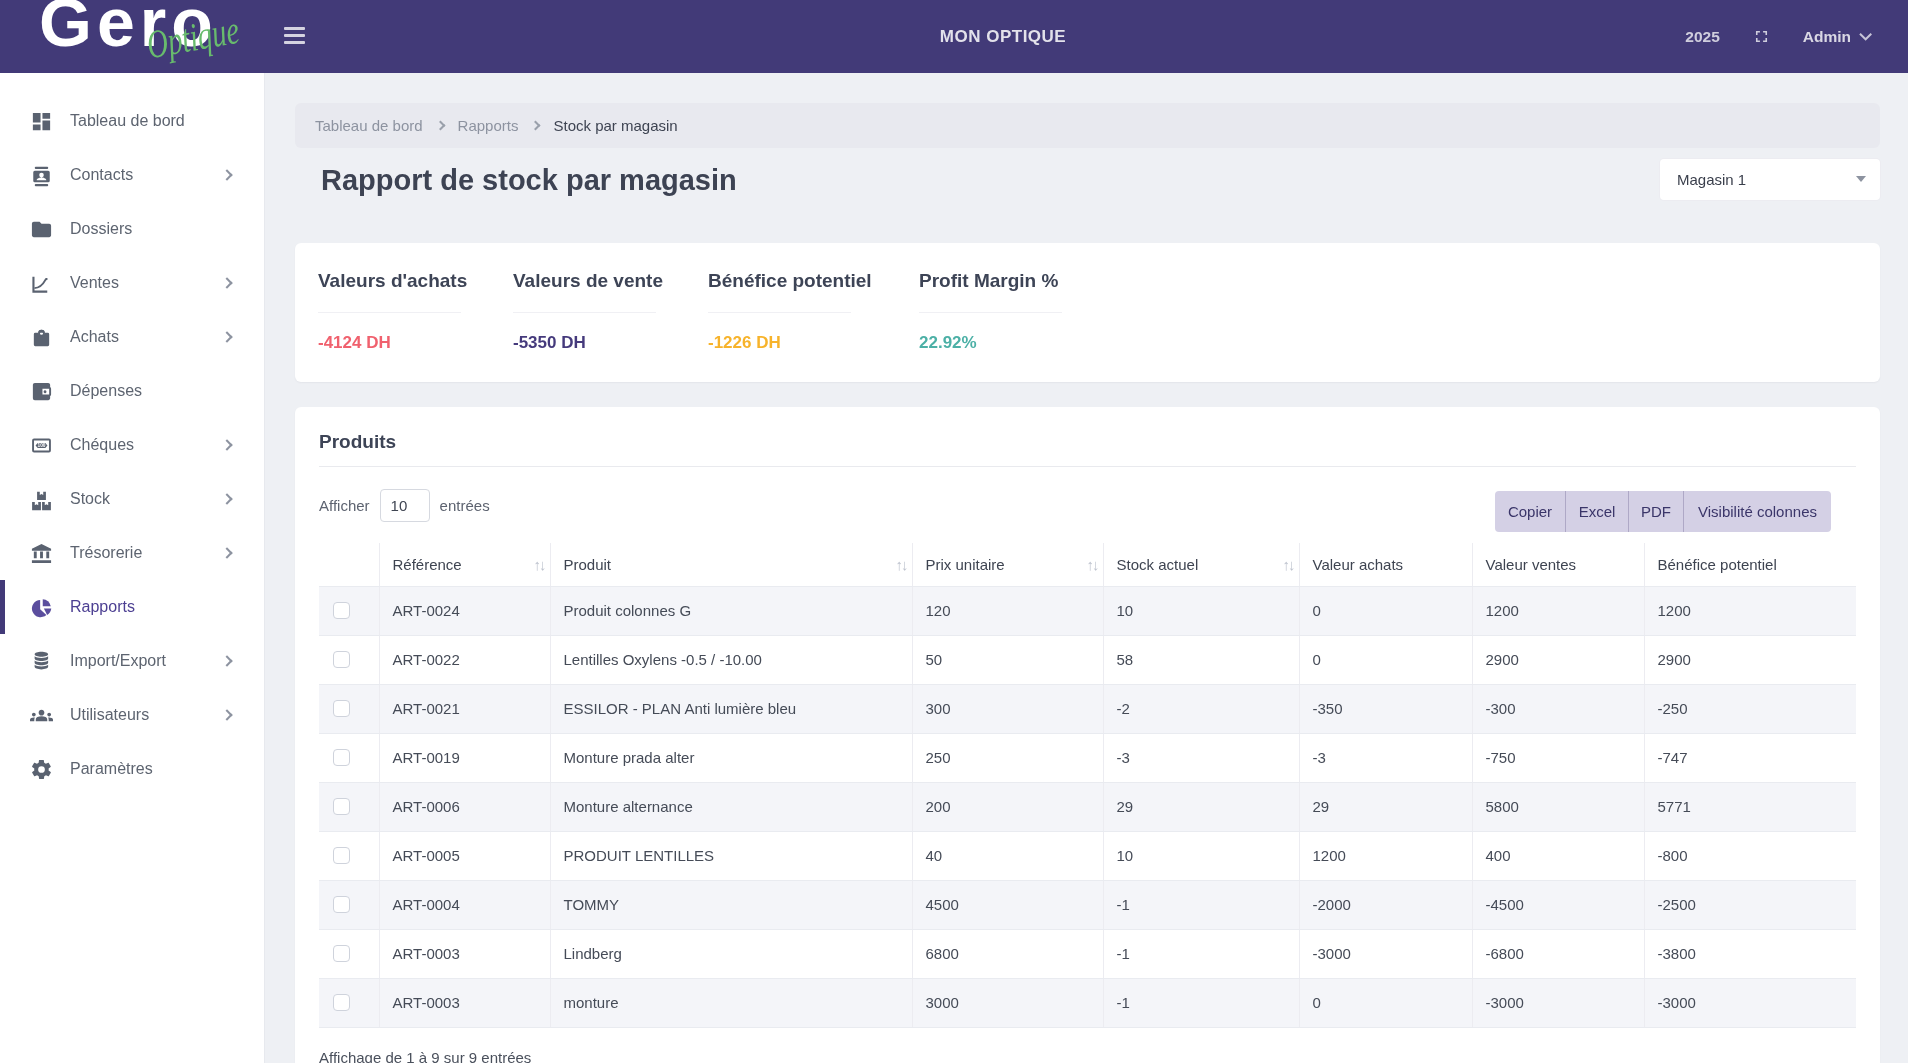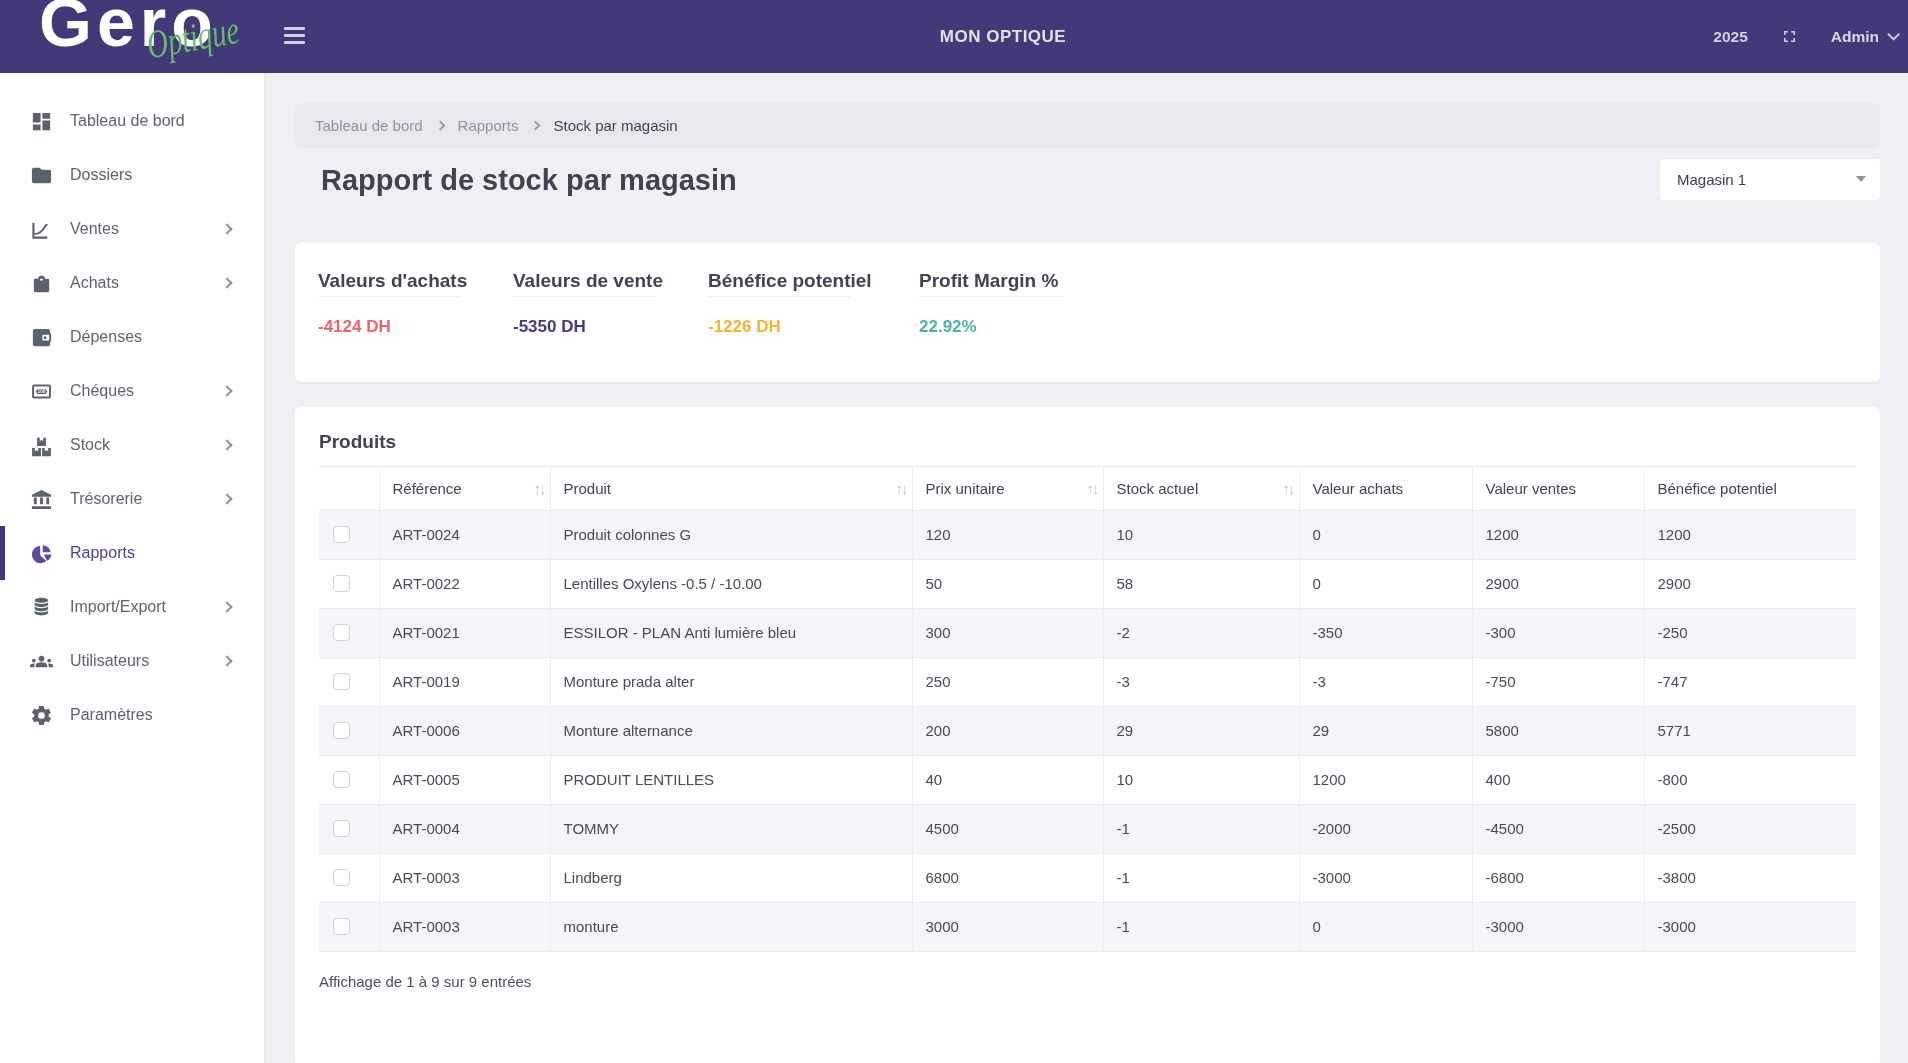--- a/index.html
+++ b/index.html
@@ -8,21 +8,21 @@
   body { font-family:"Liberation Sans", sans-serif; background:#eef0f4; color:#3f4552; }
 
   
   .navbar { position:fixed; top:0; left:0; width:1908px; height:73px; background:#423a78; z-index:50; }
   .logo { position:absolute; left:39px; top:-4px; width:230px; height:80px; }
   .logo .gero { position:absolute; left:0; top:-13px; font-size:68px; font-weight:700; color:#fff; letter-spacing:5px; }
   .logo .optique { position:absolute; left:104px; top:26px; font-size:40px; color:#68bb6d; font-style:italic; font-weight:400; transform:rotate(-10deg) scaleX(.72); transform-origin:0 0; font-family:"Liberation Serif", serif; }
   .burger { position:absolute; left:284px; top:27px; width:21px; }
   .burger span { display:block; height:3px; background:rgba(255,255,255,.78); margin-bottom:4px; border-radius:1px; }
   .nav-title { position:absolute; left:0; top:0; width:2006px; height:73px; line-height:73px; text-align:center; color:rgba(255,255,255,.85); font-size:17px; font-weight:700; letter-spacing:.5px; }
-  .nav-right { position:absolute; right:12px; top:0; height:73px; display:flex; align-items:center; gap:32px; color:rgba(255,255,255,.75); font-size:15.5px; font-weight:700; }
+  .nav-right { position:absolute; right:40px; top:0; height:73px; display:flex; align-items:center; gap:32px; color:rgba(255,255,255,.75); font-size:15.5px; font-weight:700; }
   .nav-right .admin { display:flex; align-items:center; gap:8px; color:rgba(255,255,255,.8); }
   .caret-down { width:9px; height:9px; border-right:2px solid rgba(255,255,255,.7); border-bottom:2px solid rgba(255,255,255,.7); transform:rotate(45deg) translateY(-3px); }
 
   
   .sidebar { position:fixed; left:0; top:73px; width:265px; height:990px; background:#fff; border-right:1px solid #e7e9ee; z-index:40; padding-top:21px; }
   .menu-item { position:relative; height:54px; display:flex; align-items:center; padding-left:30px; color:#5d6470; font-size:16px; }
   .menu-item svg { width:23px; height:23px; margin-right:17px; flex:0 0 23px; fill:#5a6270; }
   .menu-item .chev { position:absolute; right:33px; width:8px; height:8px; border-right:2px solid #8d93a0; border-top:2px solid #8d93a0; transform:rotate(45deg); }
   .menu-item.active { color:#4c3f92; }
   .menu-item.active svg { fill:#5b4e9e; }
@@ -34,21 +34,21 @@
   .breadcrumb .sep { width:7px; height:7px; border-right:2px solid #9aa0ab; border-top:2px solid #9aa0ab; transform:rotate(45deg); margin:0 14px; }
   .breadcrumb .cur { color:#3e4452; }
   .page-head { position:relative; height:52px; margin-bottom:32px;margin-left:26px; }
   .page-head h1 { font-size:29px; font-weight:700; color:#3d4353; padding-top:5px; white-space:nowrap; }
   .select { position:absolute; right:0; top:0; width:220px; height:41px; background:#fff; border-radius:4px; box-shadow:0 0 0 1px #ececf1; font-size:15px; color:#3a3f4c; line-height:41px; padding-left:17px; }
   .select .car { position:absolute; right:14px; top:17px; width:0; height:0; border-left:5px solid transparent; border-right:5px solid transparent; border-top:6px solid #8d93a0; }
 
   .card { background:#fff; border-radius:6px; box-shadow:0 1px 2px rgba(60,60,90,.06); }
   .stats { height:139px; margin-bottom:25px; display:flex; padding:27px 0 0 23px; }
   .stat { width:195px; }
-  .stat h3 { font-size:19px; font-weight:700; color:#3d4456; margin-bottom:4px; }
+  .stat h3 { font-size:19px; font-weight:700; color:#3d4456; margin-bottom:20px; }
   .stat .line { width:143px; height:1px; background:#f0f0f4; margin-bottom:20px; }
   .stat .val { font-size:17px; font-weight:700; }
   .v-red { color:#f0616e; } .v-dark { color:#453a7c; } .v-amber { color:#f7b32b; } .v-teal { color:#4cb0a6; }
 
   
   .produits { padding:0 24px; min-height:660px; }
   .produits h2 { font-size:19px; font-weight:700; color:#3d4456; padding:24px 0 13px 0; border-bottom:1px solid #e9eaee; }
   .table-ctl { position:relative; height:76px; }
   .ctl-left { position:absolute; left:0; top:22px; font-size:15px; color:#5d6370; display:flex; align-items:center; }
   .ctl-left input { width:50px; height:33px; border:1px solid #d6d9e0; border-radius:4px; margin:0 10px; font-size:15px; color:#3f4552; padding-left:10px; font-family:"Liberation Sans",sans-serif; }
@@ -89,20 +89,25 @@
       </svg>
     <span class="admin">Admin <span class="caret-down"></span></span>
   </div>
 </nav>
 
 <aside class="sidebar">
   <div class="menu-item"><svg viewBox="0 0 24 24">
         <path d="M3 13h8V3H3v10zm0 8h8v-6H3v6zm10 0h8V11h-8v10zm0-18v6h8V3h-8z"></path>
       </svg>Tableau de bord</div>
   <div class="menu-item"><svg viewBox="0 0 24 24">
+        <rect x="5" y="2.8" width="14" height="2.3" rx="1"></rect>
+        <rect x="5" y="20.9" width="14" height="2.3" rx="1"></rect>
+        <path d="M19 7H5a1.6 1.6 0 00-1.6 1.6v8.8A1.6 1.6 0 005 19h14a1.6 1.6 0 001.6-1.6V8.6A1.6 1.6 0 0019 7zm-7 2.2a2.4 2.4 0 110 4.8 2.4 2.4 0 010-4.8zM17 17H7v-.4c0-1.7 3.3-2.6 5-2.6s5 .9 5 2.6v.4z"></path>
+      </svg>Contacts<span class="chev"></span></div>
+  <div class="menu-item"><svg viewBox="0 0 24 24">
         <path d="M10 4H4c-1.1 0-2 .9-2 2v12c0 1.1.9 2 2 2h16c1.1 0 2-.9 2-2V8c0-1.1-.9-2-2-2h-8l-2-2z"></path>
       </svg>Dossiers</div>
   <div class="menu-item"><svg viewBox="0 0 24 24" stroke="#5a6270" stroke-width="2.2">
         <path fill="none" d="M3.6 5v15.5H18"></path>
         <path fill="none" d="M4.6 16.8c4.5-.2 9-3.9 11.5-8.6l.8-.9h1.3" stroke-width="2"></path>
       </svg>Ventes<span class="chev"></span></div>
   <div class="menu-item"><svg viewBox="0 0 24 24">
         <path d="M18.5 7H5.5A1.5 1.5 0 004 8.5v11A1.5 1.5 0 005.5 21h13a1.5 1.5 0 001.5-1.5v-11A1.5 1.5 0 0018.5 7zM12 10.1a3.1 3.1 0 01-3.1-3.1 3.1 3.1 0 116.2 0 3.1 3.1 0 01-3.1 3.1z"></path>
         <circle cx="12" cy="7.6" r="2.6" fill="none" stroke="#5a6270" stroke-width="2"></circle>
       </svg>Achats<span class="chev"></span></div>
@@ -163,20 +168,29 @@
       </div>
     <div class="stat">
         <h3>Profit Margin %</h3>
         <div class="line"></div>
         <div class="val v-teal">22.92%</div>
       </div>
   </div>
 
   <div class="card produits">
     <h2>Produits</h2>
+    <div class="table-ctl">
+      <div class="ctl-left">Afficher <input value="10" style=""> entrées</div>
+      <div class="btn-group">
+        <div class="btn" style="width:70px">Copier</div>
+        <div class="btn" style="width:63px">Excel</div>
+        <div class="btn" style="width:55px">PDF</div>
+        <div class="btn" style="width:148px">Visibilité colonnes</div>
+      </div>
+    </div>
     <table class="data">
       <thead>
         <tr>
           <th class="col-chk"></th>
           <th class="col-ref bL">Référence<span class="sorts">↑↓</span></th>
           <th class="col-prod bL">Produit<span class="sorts">↑↓</span></th>
           <th class="col-prix bL">Prix unitaire<span class="sorts">↑↓</span></th>
           <th class="col-stk bL">Stock actuel<span class="sorts">↑↓</span></th>
           <th class="col-va bL">Valeur achats</th>
           <th class="col-vv bL">Valeur ventes</th>

